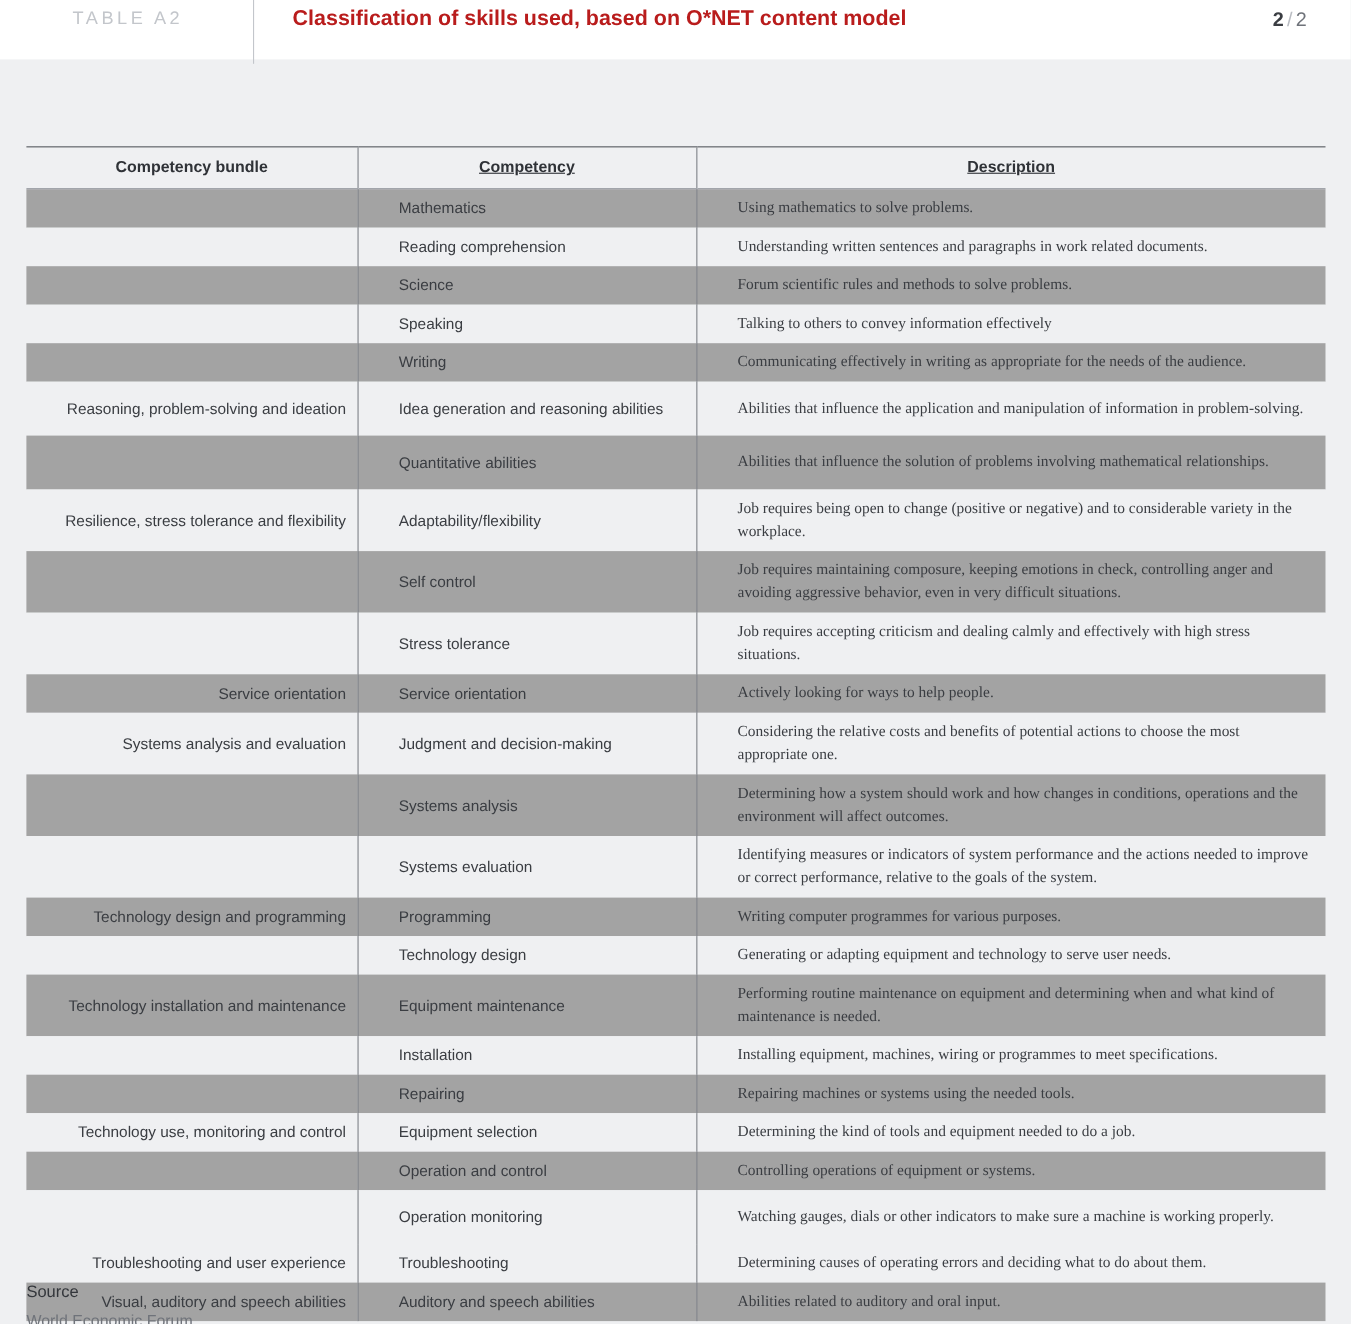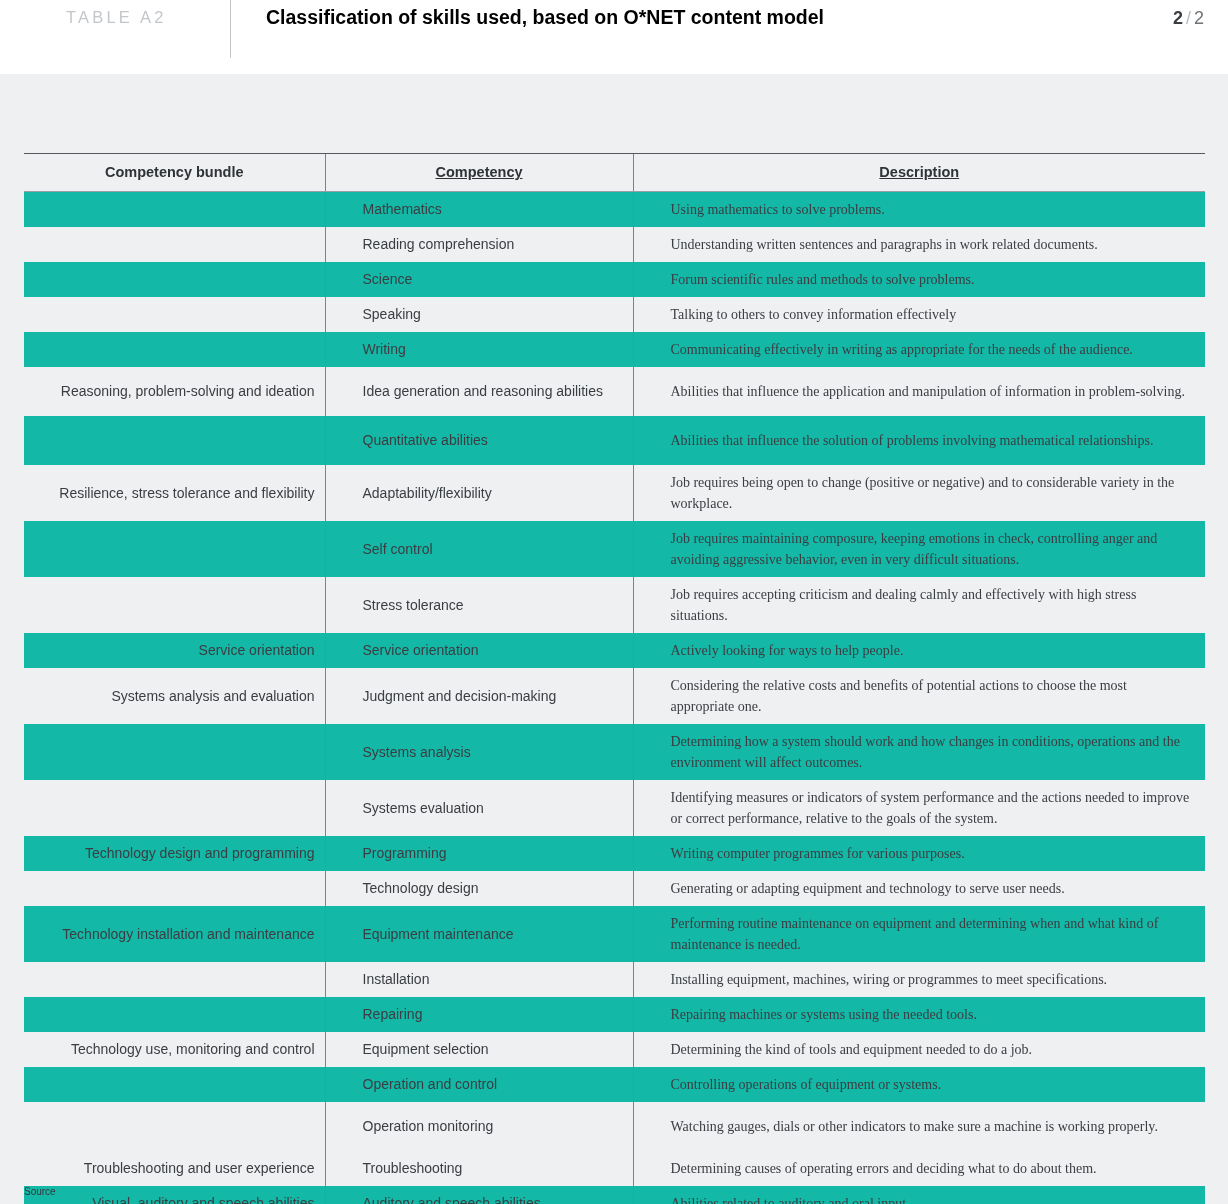--- a/index.html
+++ b/index.html
@@ -11,21 +11,21 @@
     height: 1204px;
     background: #eff0f2;
     font-family: "Liberation Sans", sans-serif;
     -webkit-font-smoothing: antialiased;
     overflow: hidden;
   }
 
   
   .header-band {
     position: relative;
-    height: 74px;
+    height: 54px;
     background: #ffffff;
     box-sizing: border-box;
   }
   .header-inner {
     position: relative;
     height: 58px;
   }
   .table-label {
     position: absolute;
     left: 66px;
@@ -43,26 +43,26 @@
     width: 1px;
     height: 58px;
     background: #c3c6cb;
   }
   .header-title {
     position: absolute;
     left: 266px;
     top: 6px;
     font-size: 19.5px;
     font-weight: bold;
-    color: #000000;
+    color: #b91c1c;
     white-space: nowrap;
   }
   .page-indicator {
     position: absolute;
-    right: 24px;
+    right: 40px;
     top: 8px;
     font-size: 18px;
     white-space: nowrap;
   }
   .page-current {
     font-weight: bold;
     color: #3a3d42;
   }
   .page-sep {
     color: #b9bcc2;
@@ -107,21 +107,21 @@
     border-bottom: 1.6px solid #9a9da3;
     box-sizing: border-box;
     height: 38px;
   }
   thead th.th-comp,
   thead th.th-desc {
     border-left: 1px solid #7e8188;
     text-decoration: underline;
   }
 
-  tbody tr.odd  td { background: #14b8a6; }
+  tbody tr.odd  td { background: #a3a3a3; }
   tbody tr.even td { background: #eff0f2; }
 
   tbody td {
     font-size: 14px;
     color: #3a3d42;
     vertical-align: middle;
     padding: 7px 8px;
     box-sizing: border-box;
     line-height: 1.5;
   }
@@ -146,21 +146,21 @@
   tbody tr.h2 td { height: 49px; }
 
   
   .footer {
     position: absolute;
     left: 24px;
     top: 1075px;
     width: 600px;
   }
   .footer-heading {
-    font-size: 10px;
+    font-size: 15px;
     color: #33363b;
     margin-bottom: 10px;
   }
   .footer-text {
     font-size: 14.5px;
     color: #6f737a;
   }
 </style>
 </head>
 <body>

